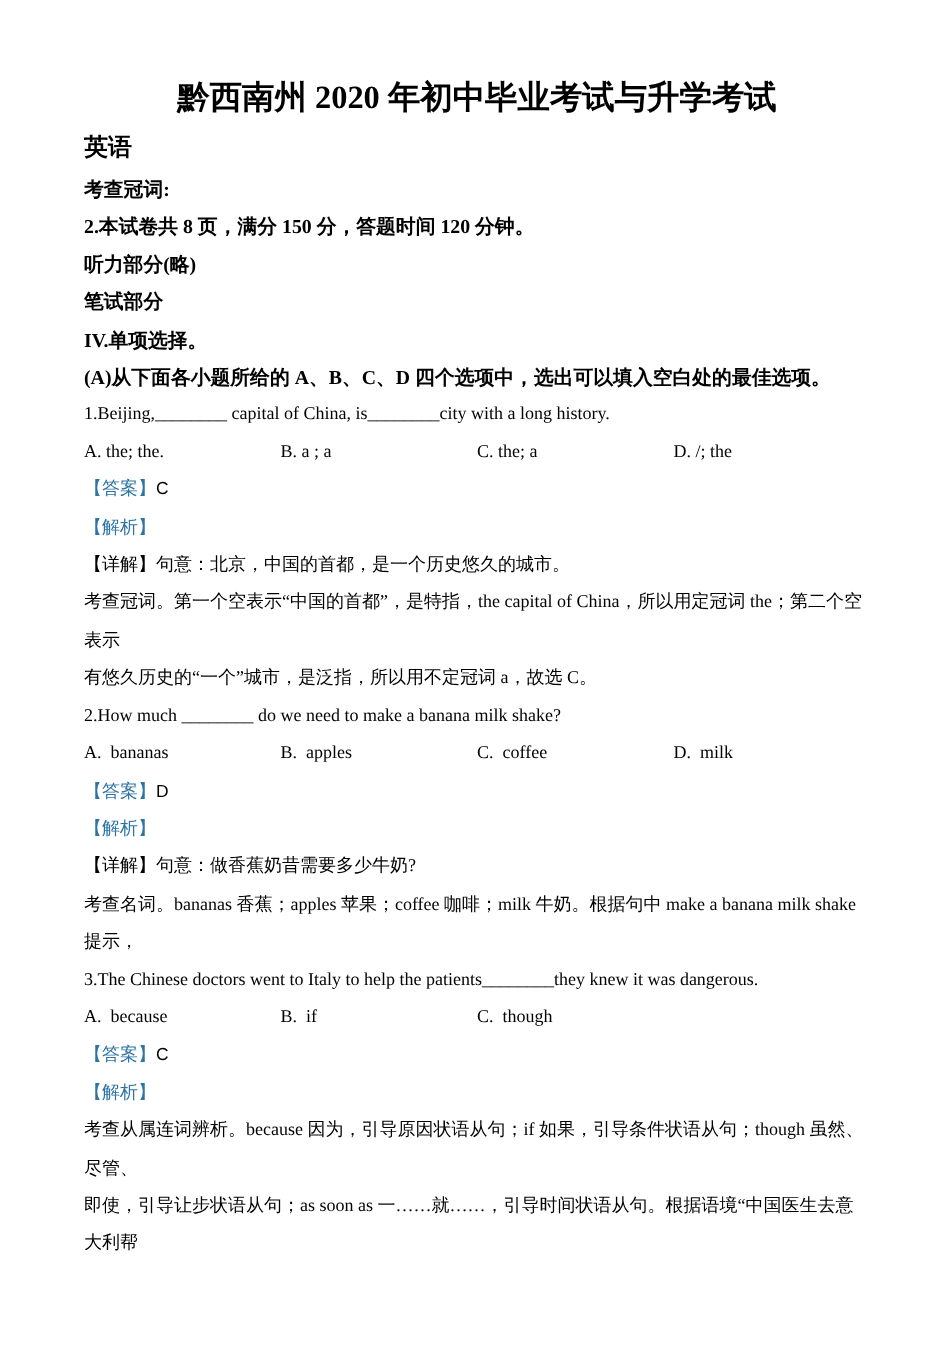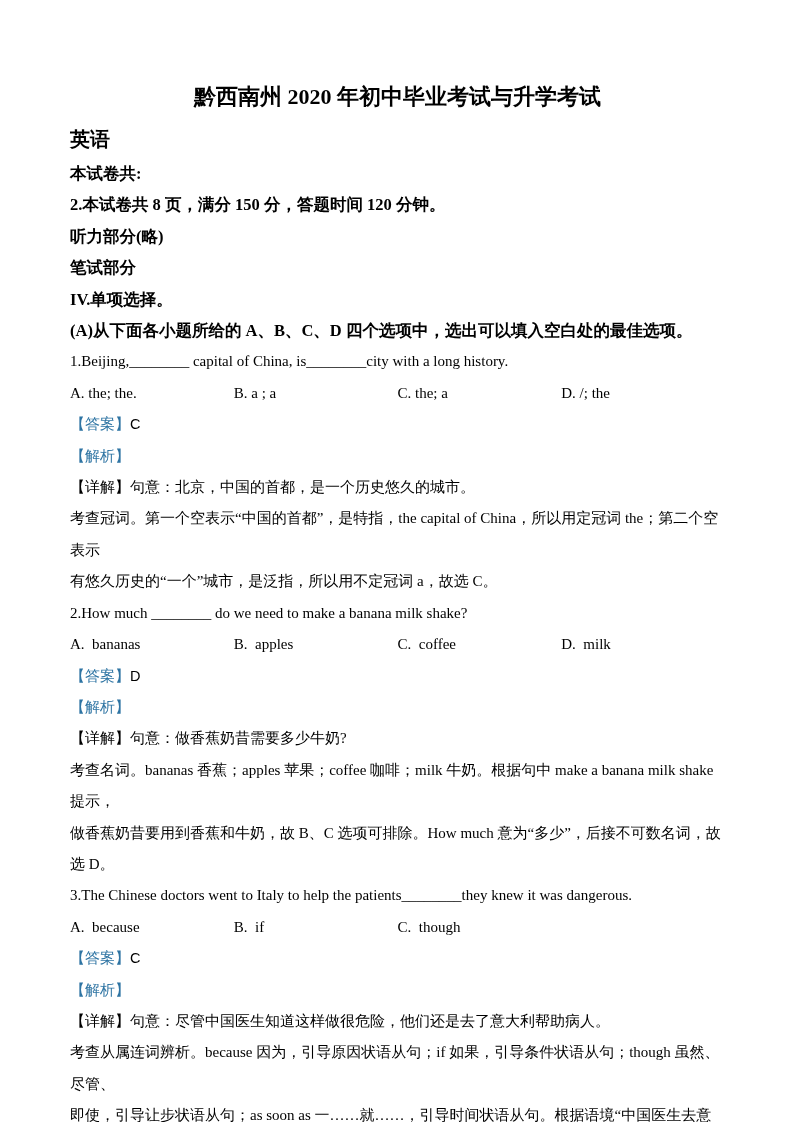--- a/index.html
+++ b/index.html
@@ -11,24 +11,23 @@
     overflow: hidden;
   }
   .page {
     box-sizing: border-box;
     width: 793px; height: 1122px;
     padding: 66px 68px 0 70px;
   }
   .title {
     text-align: center;
     font-weight: bold;
-    font-size: 22px;
+    font-size: 27px;
     line-height: 30px;
     white-space: nowrap;
-    margin-top: 16px;
   }
   .subtitle {
     font-weight: bold;
     font-size: 20px;
     line-height: 30px;
     margin-top: 12px;
   }
   .line {
     font-size: 15px;
     line-height: 31.4px;
@@ -42,21 +41,21 @@
   .ansletter { font-family: "Liberation Sans", sans-serif; font-size: 14.5px; }
 </style>
 </head>
 <body>
 
 <div class="page">
 
   <div class="title">黔西南州 2020 年初中毕业考试与升学考试</div>
   <div class="subtitle">英语</div>
 
-  <div class="line hd first-body">本试卷共:</div>
+  <div class="line hd first-body">考查冠词:</div>
   <div class="line hd">2.本试卷共 8 页，满分 150 分，答题时间 120 分钟。</div>
   <div class="line hd">听力部分(略)</div>
   <div class="line hd">笔试部分</div>
   <div class="line hd">IV.单项选择。</div>
   <div class="line hd">(A)从下面各小题所给的 A、B、C、D 四个选项中，选出可以填入空白处的最佳选项。</div>
 
   <div class="line">1.Beijing,________ capital of China, is________city with a long history.</div>
   <div class="line opts">
     <span>A. the; the.</span>
     <span>B. a ; a</span>
@@ -73,27 +72,25 @@
   <div class="line opts">
     <span>A.  bananas</span>
     <span>B.  apples</span>
     <span>C.  coffee</span>
     <span>D.  milk</span>
   </div>
   <div class="line"><span class="blue">【答案】</span><span class="ansletter">D</span></div>
   <div class="line"><span class="blue">【解析】</span></div>
   <div class="line"><span>【详解】</span><span>句意：做香蕉奶昔需要多少牛奶?</span></div>
   <div class="line">考查名词。bananas 香蕉；apples 苹果；coffee 咖啡；milk 牛奶。根据句中 make a banana milk shake 提示，</div>
-  <div class="line">做香蕉奶昔要用到香蕉和牛奶，故 B、C 选项可排除。How much 意为“多少”，后接不可数名词，故选 D。</div>
 
   <div class="line">3.The Chinese doctors went to Italy to help the patients________they knew it was dangerous.</div>
   <div class="line opts">
     <span>A.  because</span>
     <span>B.  if</span>
     <span>C.  though</span>
   </div>
   <div class="line"><span class="blue">【答案】</span><span class="ansletter">C</span></div>
   <div class="line"><span class="blue">【解析】</span></div>
-  <div class="line"><span>【详解】</span><span>句意：尽管中国医生知道这样做很危险，他们还是去了意大利帮助病人。</span></div>
   <div class="line">考查从属连词辨析。because 因为，引导原因状语从句；if 如果，引导条件状语从句；though 虽然、尽管、</div>
   <div class="line">即使，引导让步状语从句；as soon as 一……就……，引导时间状语从句。根据语境“中国医生去意大利帮</div>
 
 </div>
 
 </body></html>

